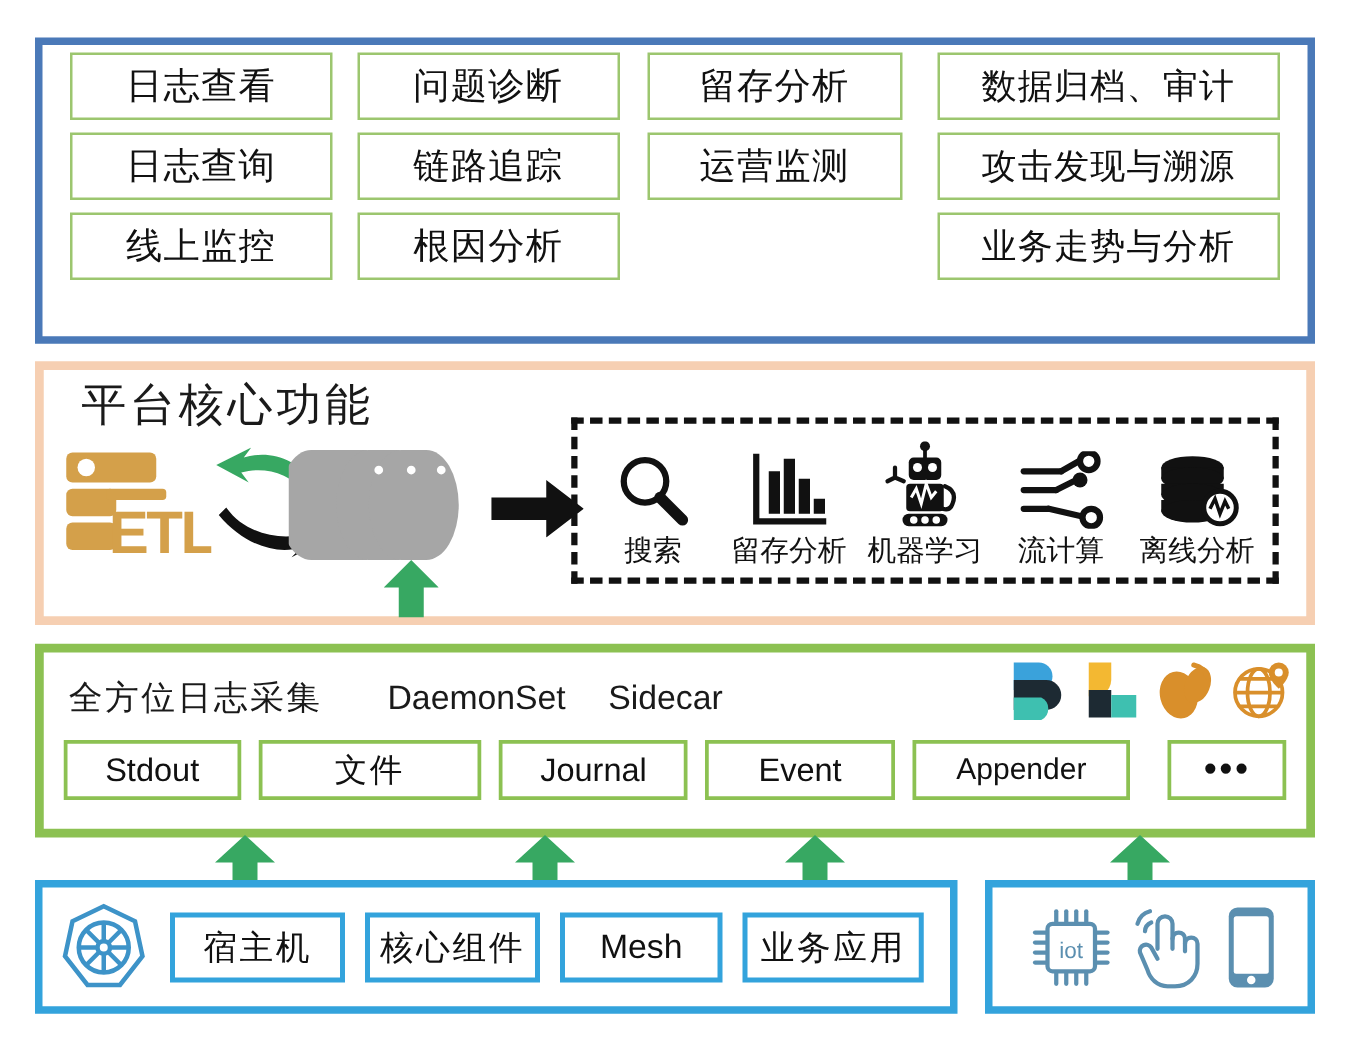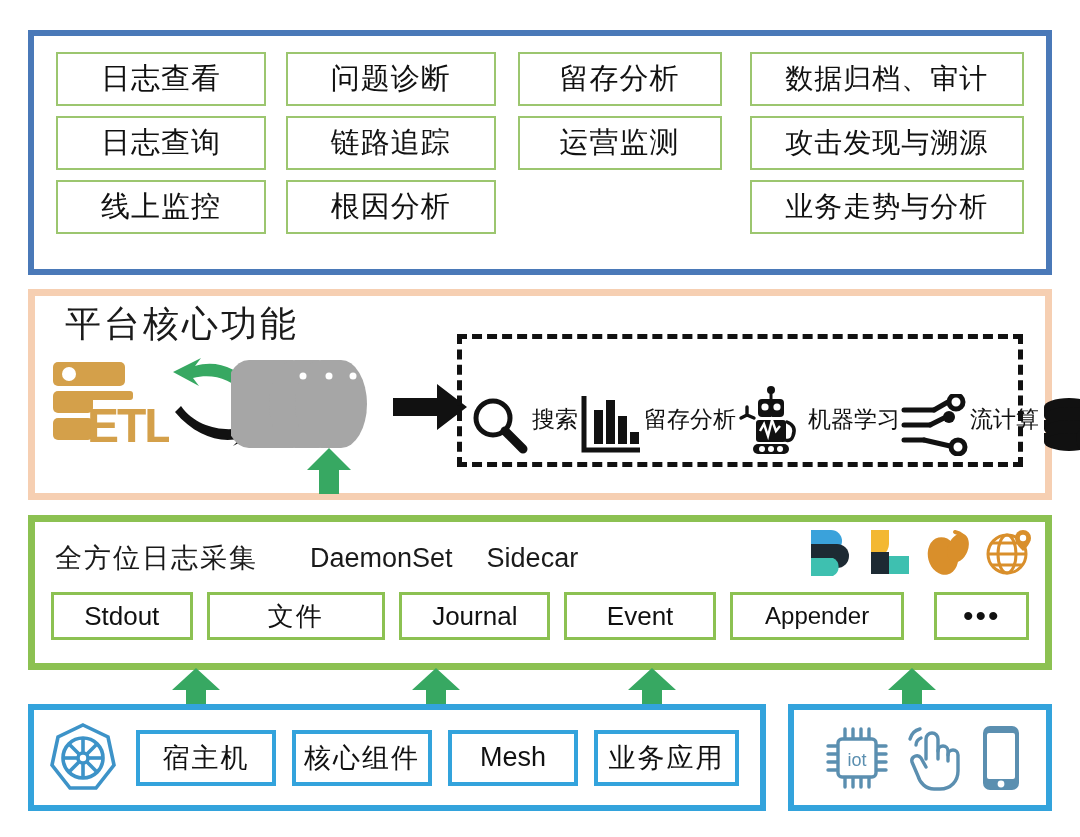--- a/index.html
+++ b/index.html
@@ -12,21 +12,21 @@
   #stage { position: relative; width: 1080px; height: 837px; }
 
   
   .panel { position: absolute; background: #ffffff; }
 
   
   #scenarios {
     left: 28px; top: 30px; width: 1024px; height: 245px;
     border: 6px solid var(--blue, #4a79b8);
   }
-  .sc-cols { display: flex; padding: 16px 22px 0 22px; gap: 0; height: 100%; }
+  .sc-cols { display: flex; padding: 6px 22px 0 22px; gap: 0; height: 100%; }
   .sc-col { display: flex; flex-direction: column; gap: 10px; }
   .sc-col.c0 { width: 214px; }
   .sc-col.c1 { width: 214px; margin-left: 20px; }
   .sc-col.c2 { width: 208px; margin-left: 22px; }
   .sc-col.c3 { width: 280px; margin-left: 28px; }
   .sc-box {
     border: 2px solid #9cc66f;
     height: 54px;
     display: flex; align-items: center; justify-content: center;
     font-size: 29px; color: #111; letter-spacing: 1px;
@@ -56,21 +56,21 @@
   #arr-big { position: absolute; left: 358px; top: 88px; width: 74px; height: 46px; }
   
   #arr-up-core { position: absolute; left: 272px; top: 152px; width: 44px; height: 46px; }
 
   
   #caps {
     position: absolute; left: 422px; top: 38px; width: 566px; height: 133px;
     border: 5px dashed #111;
   }
   .cap-row { display: flex; height: 100%; align-items: flex-end; padding: 0 6px 6px 6px; }
-  .cap { flex: 1; display: flex; flex-direction: row; align-items: center; gap: 2px; }
+  .cap { flex: 1; display: flex; flex-direction: column; align-items: center; gap: 2px; }
   .cap-ico { height: 74px; display: flex; align-items: flex-end; justify-content: center; }
   .cap-label {
     font-size: 23px; color: #111; white-space: nowrap;
     font-family: "Liberation Serif", "DejaVu Serif", serif;
   }
 
   
   #collect {
     left: 28px; top: 515px; width: 1024px; height: 155px;
     border: 7px solid #8cc152;

